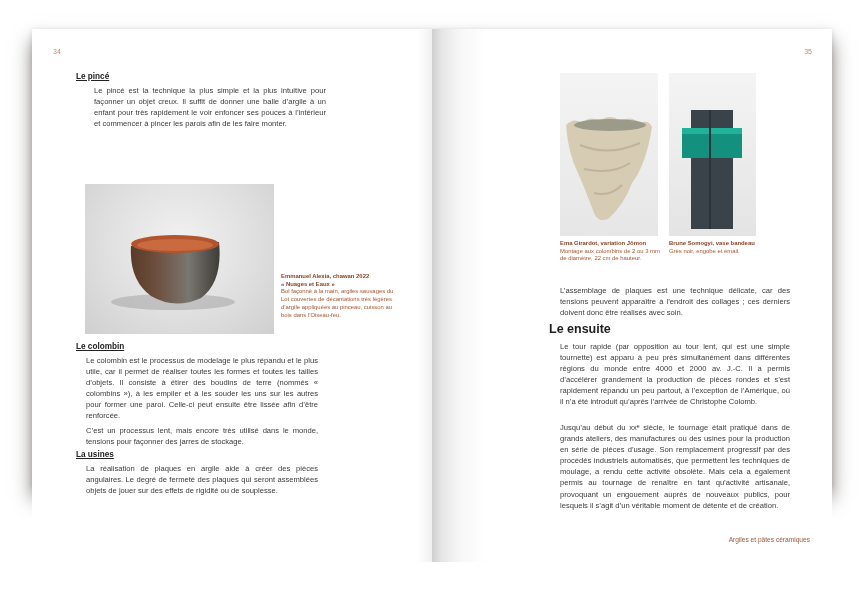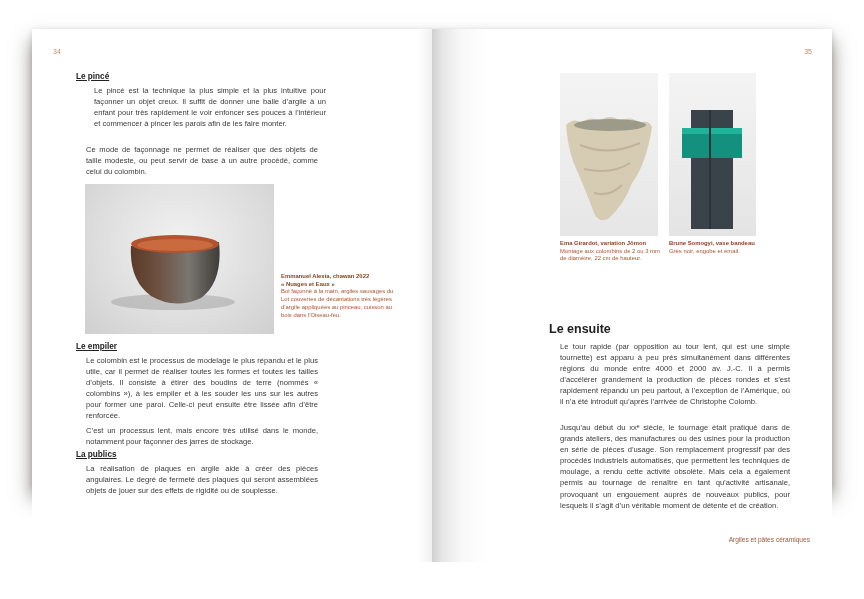--- a/index.html
+++ b/index.html
@@ -23,21 +23,20 @@
 </head>
 <body>
 
 <div class="spread">
 
   <div class="page left">
     <div class="folio l">34</div>
 
     <div class="h3" style="left:44px;top:43px;">Le pincé</div>
     <p class="para" style="left:62px;top:56px;width:232px;">Le pincé est la technique la plus simple et la plus intuitive pour façonner un objet creux. Il suffit de donner une balle d’argile à un enfant pour très rapidement le voir enfoncer ses pouces à l’intérieur et commencer à pincer les parois afin de les faire monter.</p>
-    <p class="para" style="left:54px;top:115px;width:232px;">Ce mode de façonnage ne permet de réaliser que des objets de taille modeste, ou peut servir de base à un autre procédé, comme celui du colombin.</p>
 
     <div class="photo" style="left:53px;top:155px;width:189px;height:150px;background:radial-gradient(ellipse at 50% 40%,#f2f2f2 0%,#dedede 60%,#cfcfcf 100%);">
       <svg width="189" height="150" viewBox="0 0 189 150">
         <defs>
           <linearGradient id="bowlg" x1="0" x2="1" y1="0" y2="0">
             <stop offset="0" stop-color="#5a3a28"></stop>
             <stop offset="0.3" stop-color="#6d5040"></stop>
             <stop offset="0.65" stop-color="#7a7670"></stop>
             <stop offset="1" stop-color="#3e3c38"></stop>
           </linearGradient>
@@ -48,25 +47,25 @@
         <ellipse cx="90" cy="61" rx="38" ry="6" fill="#c96a3f"></ellipse>
       </svg>
     </div>
 
     <div class="caption" style="left:249px;top:244px;width:118px;">
       <span class="t">Emmanuel Alexia, chawan 2022</span>
       <span class="t">« Nuages et Eaux »</span>
       <span>Bol façonné à la main, argiles sauvages du Lot couvertes de décantations très légères d’argile appliquées au pinceau, cuisson au bois dans l’Oiseau-feu.</span>
     </div>
 
-    <div class="h3" style="left:44px;top:313px;">Le empiler</div>
+    <div class="h3" style="left:44px;top:313px;">Le colombin</div>
     <p class="para" style="left:54px;top:326px;width:232px;">Le colombin est le processus de modelage le plus répandu et le plus utile, car il permet de réaliser toutes les formes et toutes les tailles d’objets. Il consiste à étirer des boudins de terre (nommés « colombins »), à les empiler et à les souder les uns sur les autres pour former une paroi. Celle-ci peut ensuite être lissée afin d’être renforcée.</p>
-    <p class="para" style="left:54px;top:396px;width:232px;">C’est un processus lent, mais encore très utilisé dans le monde, notamment pour façonner des jarres de stockage.</p>
+    <p class="para" style="left:54px;top:396px;width:232px;">C’est un processus lent, mais encore très utilisé dans le monde, tensions pour façonner des jarres de stockage.</p>
 
-    <div class="h3" style="left:44px;top:421px;">La publics</div>
+    <div class="h3" style="left:44px;top:421px;">La usines</div>
     <p class="para" style="left:54px;top:434px;width:232px;">La réalisation de plaques en argile aide à créer des pièces angulaires. Le degré de fermeté des plaques qui seront assemblées objets de jouer sur des effets de rigidité ou de souplesse.</p>
   </div>
 
   <div class="page right">
     <div class="folio r">35</div>
 
     <div class="photo" style="left:128px;top:44px;width:98px;height:163px;background:linear-gradient(#f4f4f4,#e6e6e6);">
       <svg width="98" height="163" viewBox="0 0 98 163">
         <path d="M6 52 Q14 44 22 50 Q30 42 40 48 Q50 40 60 48 Q70 42 80 50 Q88 46 92 54 Q86 92 72 110 Q64 132 48 146 Q38 150 34 140 Q26 118 18 100 Q8 80 6 52 Z" fill="#d6ccb4"></path>
         <ellipse cx="50" cy="52" rx="36" ry="6" fill="#9c9a88"></ellipse>
@@ -85,20 +84,21 @@
 
     <div class="caption" style="left:128px;top:211px;width:105px;">
       <span class="t">Ema Girardot, variation Jōmon</span>
       <span>Montage aux colombins de 2 ou 3 mm de diamètre, 22 cm de hauteur.</span>
     </div>
     <div class="caption" style="left:237px;top:211px;width:110px;">
       <span class="t">Brune Somogyi, vase bandeau</span>
       <span>Grès noir, engobe et émail.</span>
     </div>
 
+    <p class="para" style="left:128px;top:256px;width:230px;">L’assemblage de plaques est une technique délicate, car des tensions peuvent apparaître à l’endroit des collages ; ces derniers doivent donc être réalisés avec soin.</p>
 
     <div class="h2" style="left:117px;top:293px;">Le ensuite</div>
     <p class="para" style="left:128px;top:312px;width:230px;">Le tour rapide (par opposition au tour lent, qui est une simple tournette) est apparu à peu près simultanément dans différentes régions du monde entre 4000 et 2000 av. J.-C. Il a permis d’accélérer grandement la production de pièces rondes et s’est rapidement répandu un peu partout, à l’exception de l’Amérique, où il n’a été introduit qu’après l’arrivée de Christophe Colomb.</p>
     <p class="para" style="left:128px;top:393px;width:230px;">Jusqu’au début du xxᵉ siècle, le tournage était pratiqué dans de grands ateliers, des manufactures ou des usines pour la production en série de pièces d’usage. Son remplacement progressif par des procédés industriels automatisés, que permettent les techniques de moulage, a rendu cette activité obsolète. Mais cela a également permis au tournage de renaître en tant qu’activité artisanale, provoquant un engouement auprès de nouveaux publics, pour lesquels il s’agit d’un véritable moment de détente et de création.</p>
 
     <div class="footer">Argiles et pâtes céramiques</div>
   </div>
 </div>
 
 </body></html>

